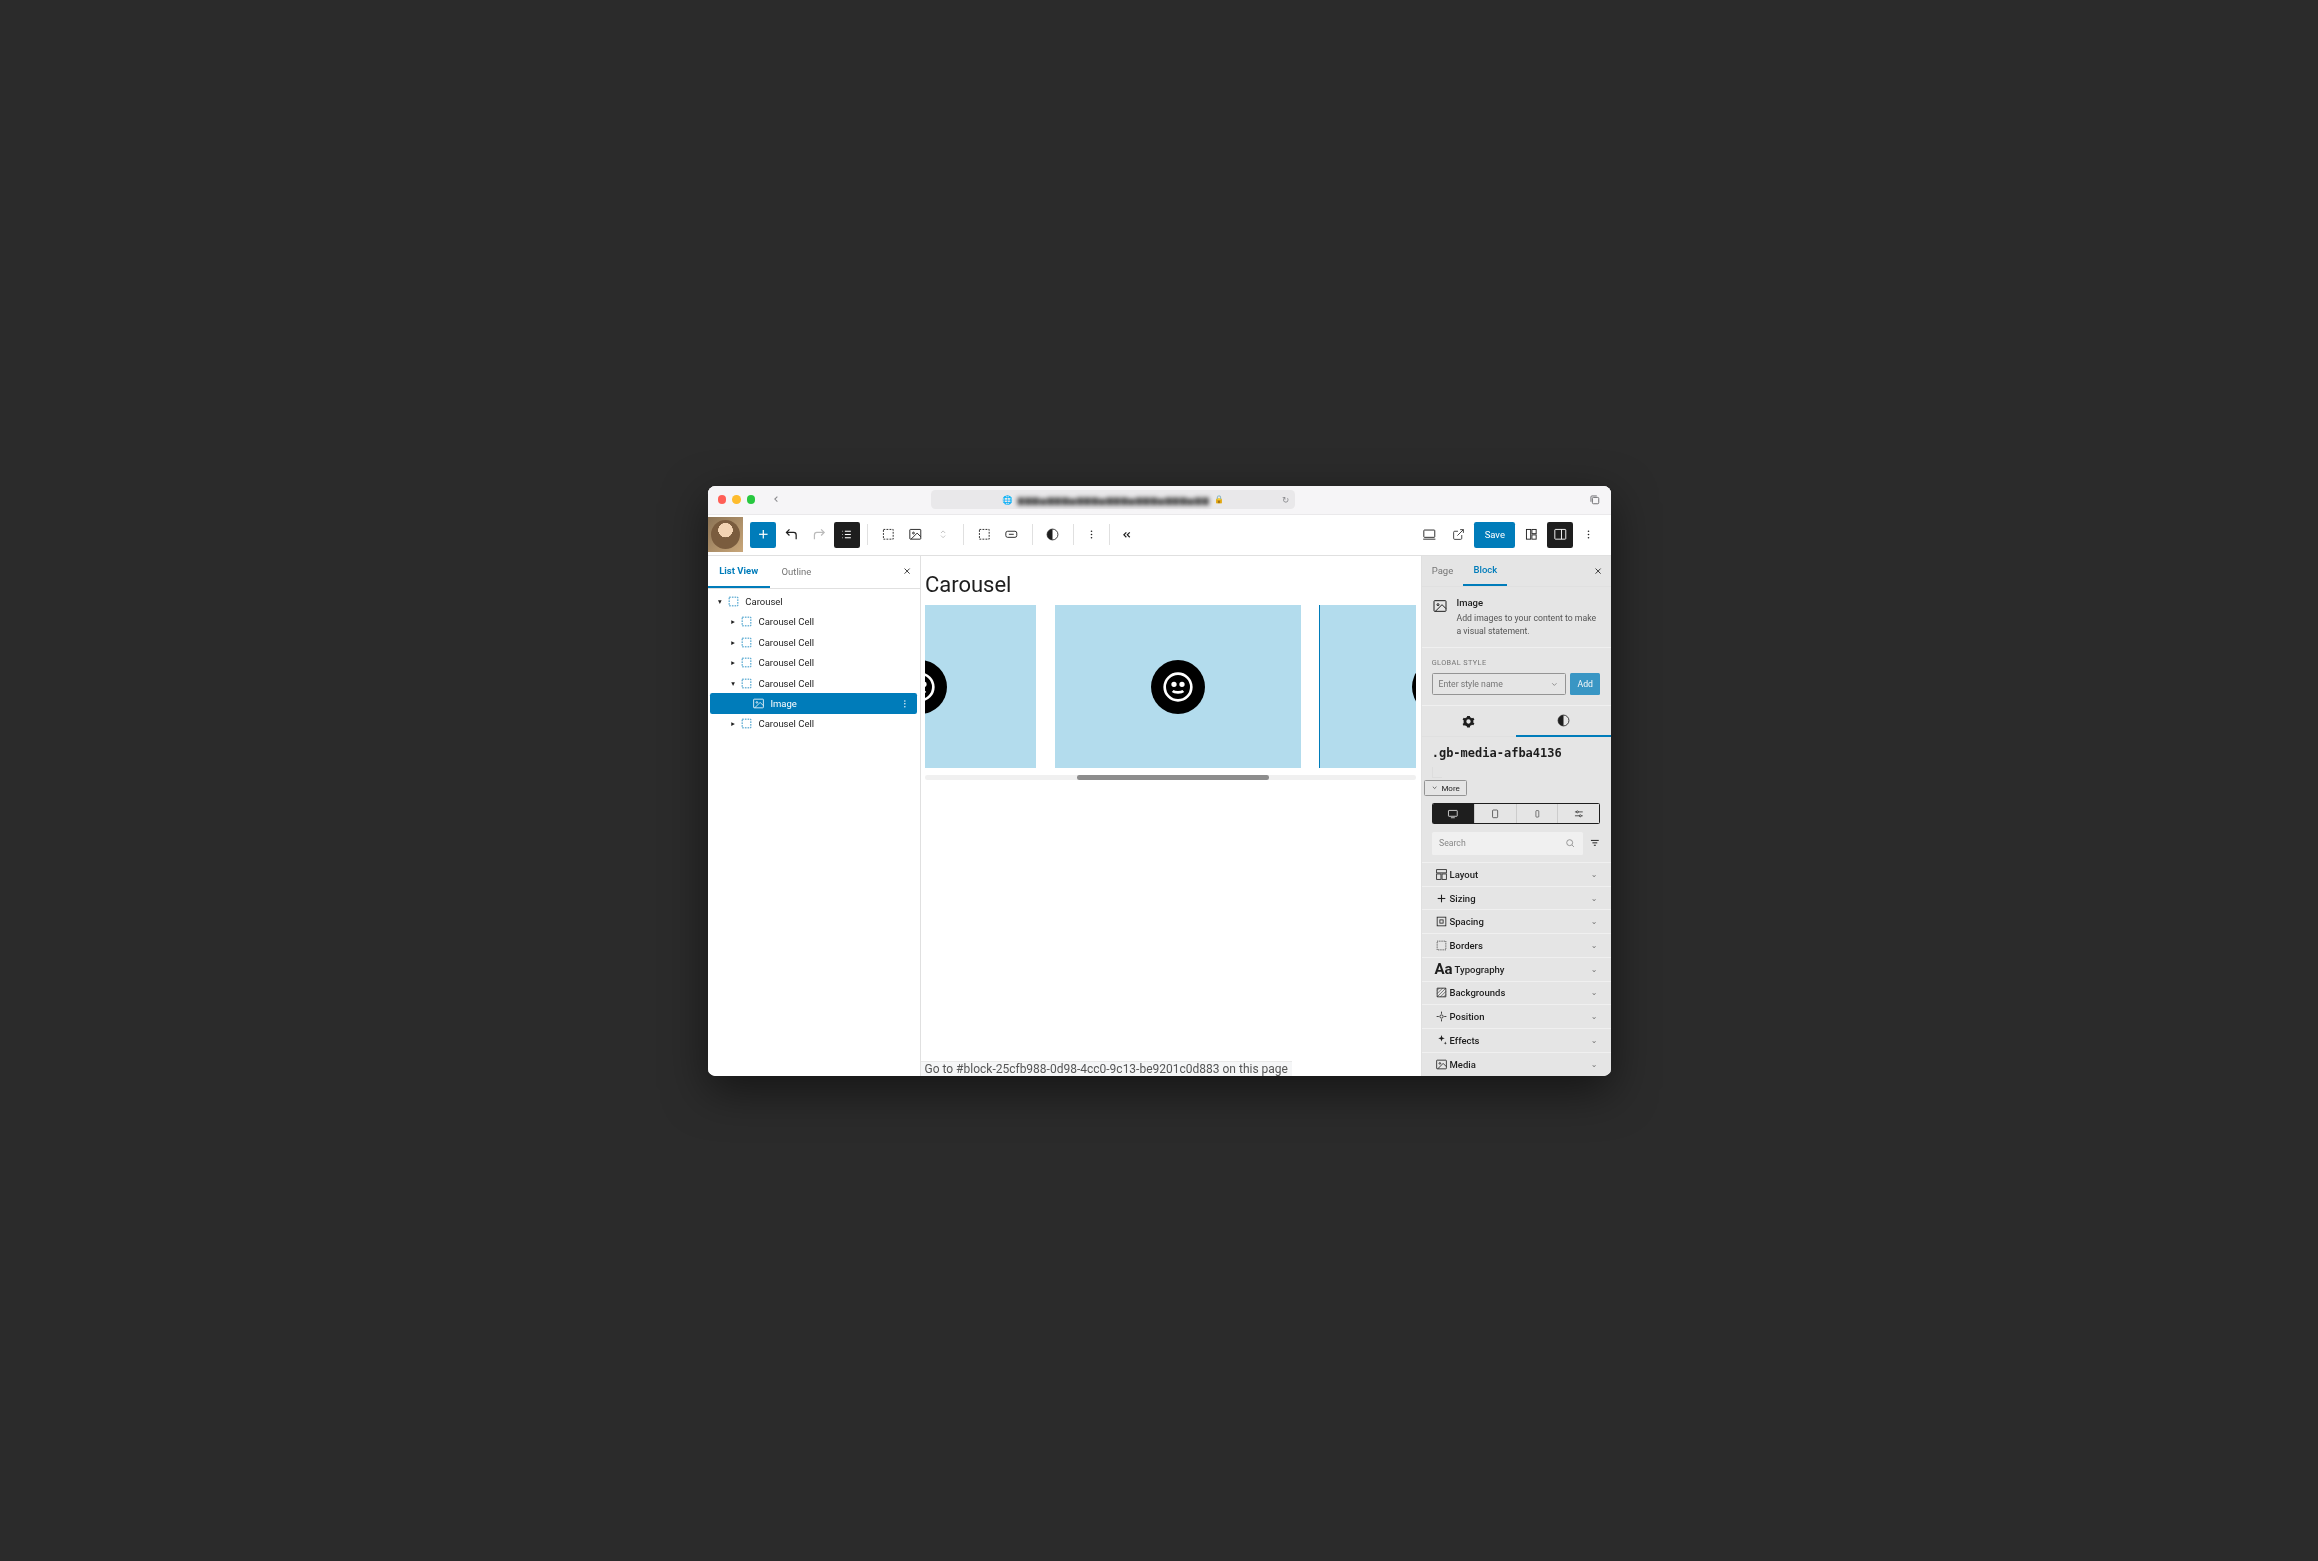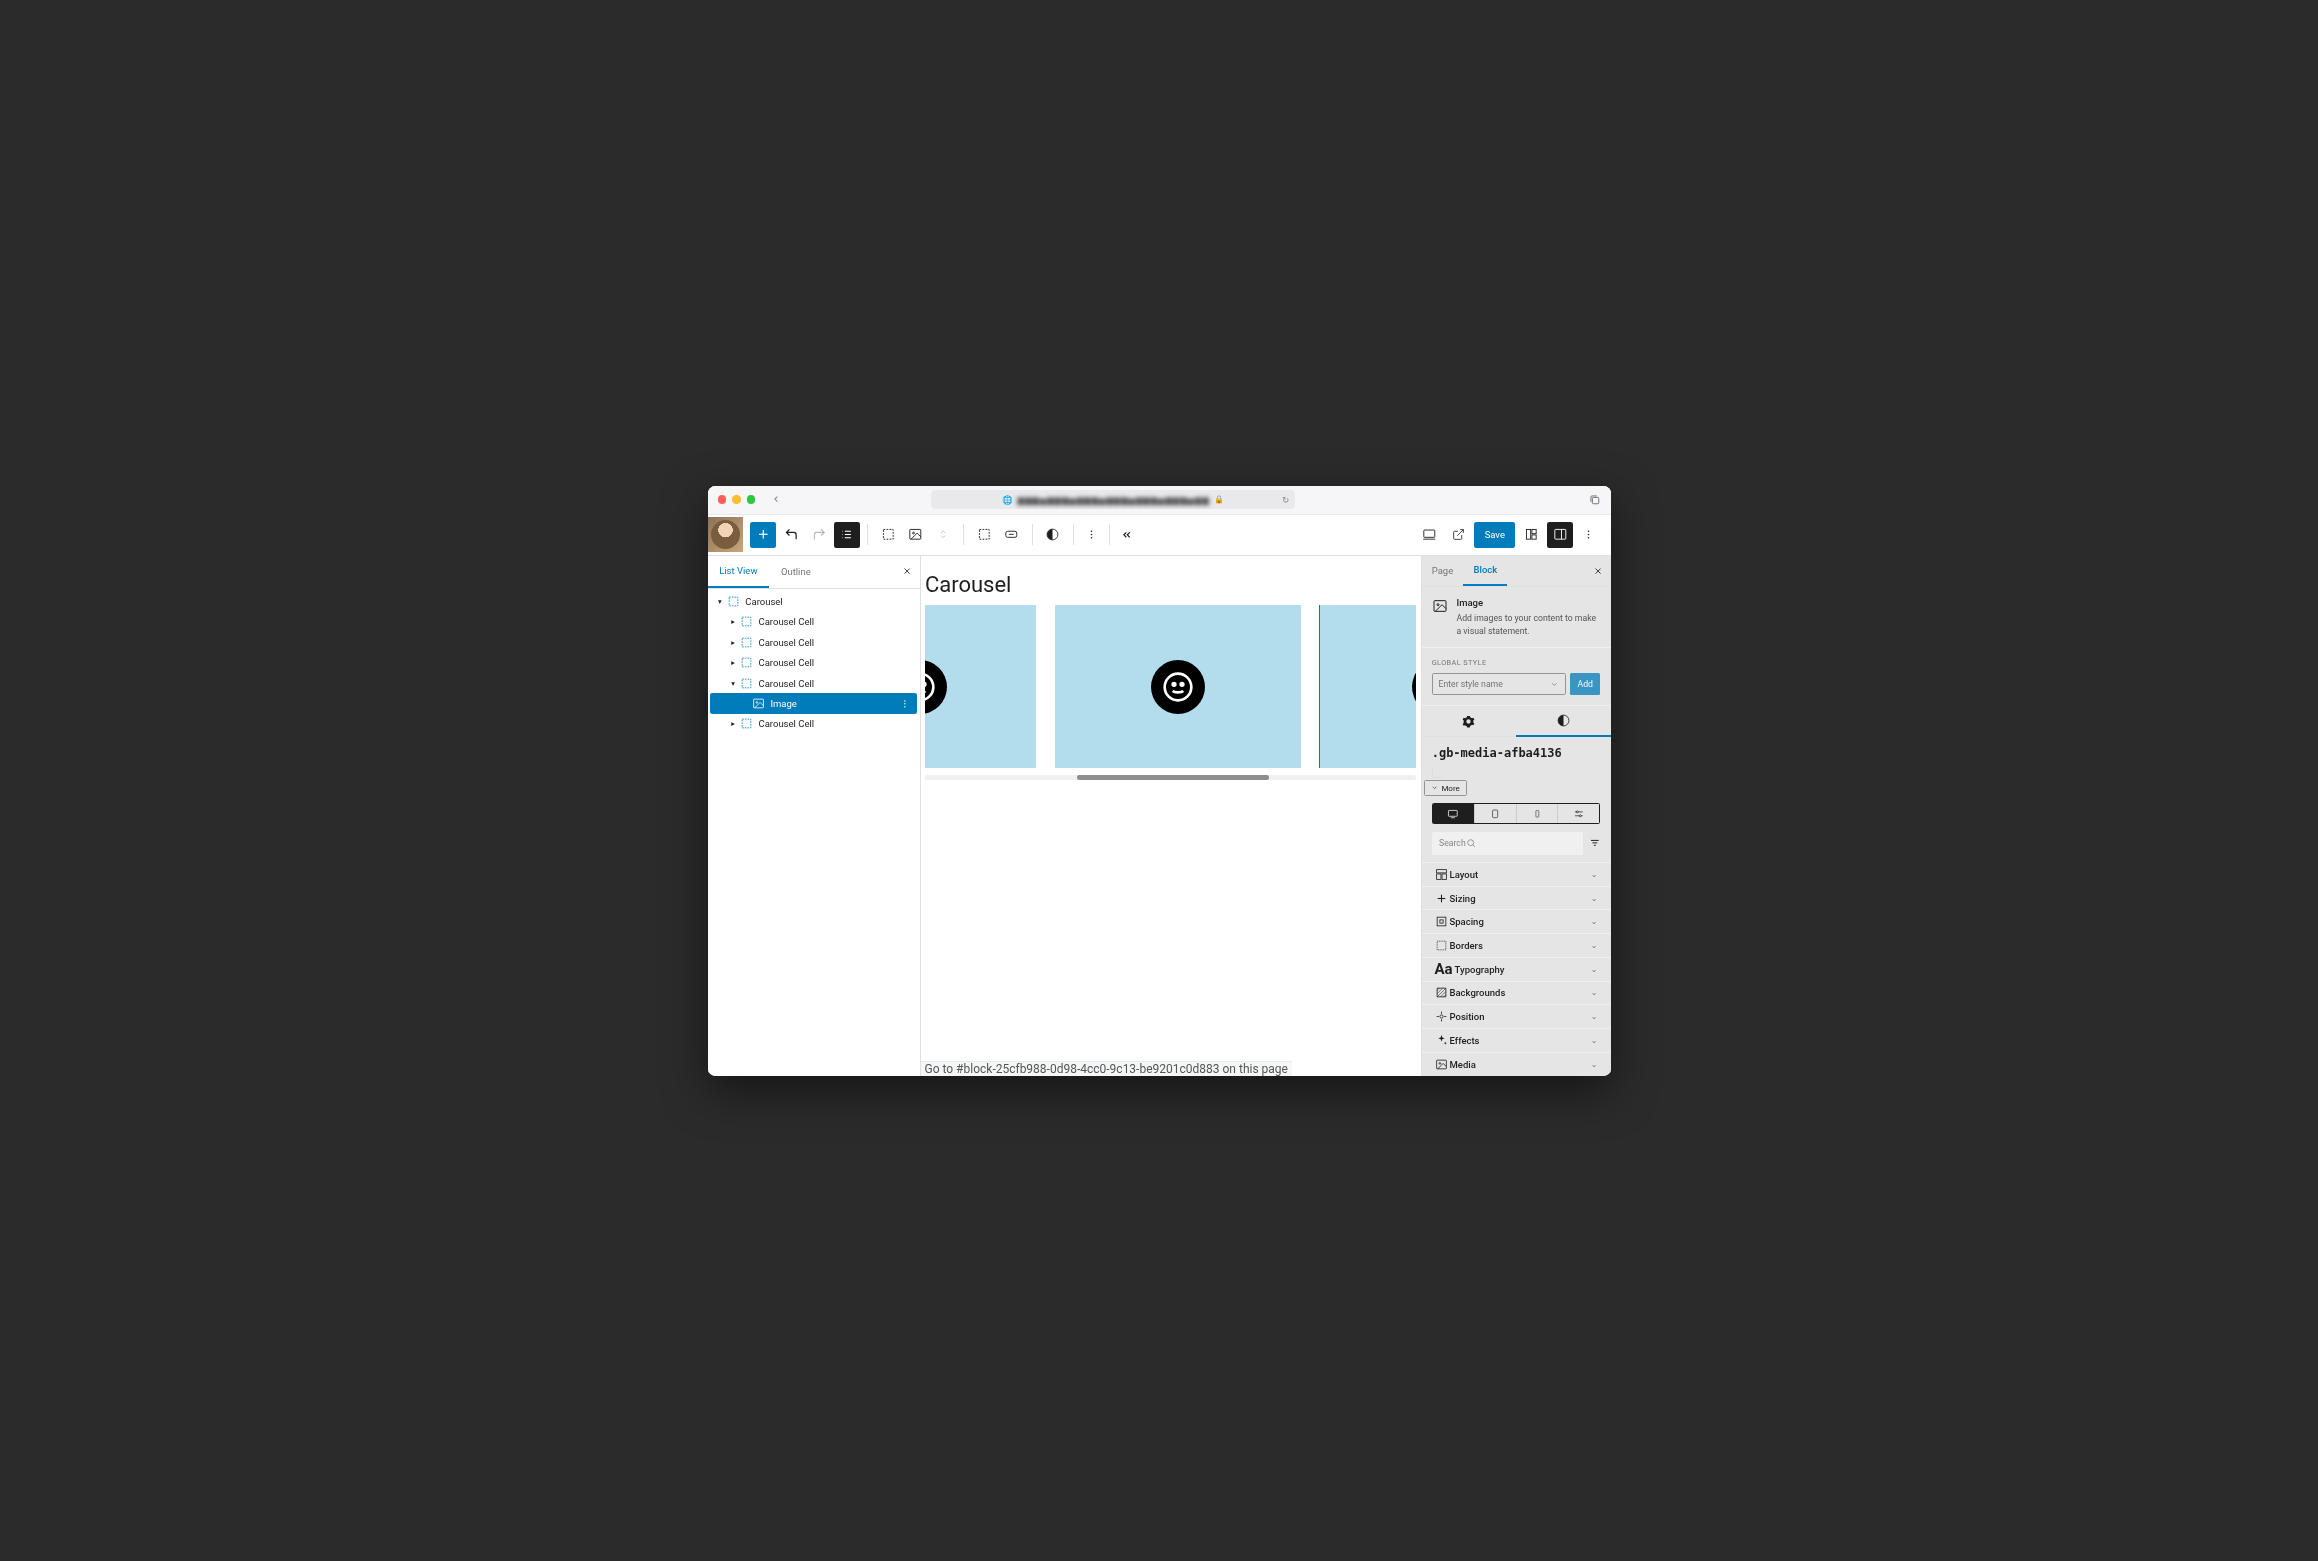--- a/index.html
+++ b/index.html
@@ -88,21 +88,21 @@
     width:213px; border-right:0.7px solid #e0e0e0; display:flex; flex-direction:column;
     background:#fff;
   }
   .lp-tabs {
     display:flex; height:33px; border-bottom:0.7px solid #e0e0e0; position:relative;
   }
   .lp-tab {
     padding:0 11.7px; display:flex; align-items:center; font-size:9.5px; color:#757575; cursor:pointer;
   }
   .lp-tab.active {
-    color:#007cba; border-bottom:2.2px solid #007cba; margin-bottom:-0.7px; font-weight:400;
+    color:#007cba; border-bottom:2.2px solid #007cba; margin-bottom:-0.7px; font-weight:700;
   }
   .lp-close { position:absolute; right:7.3px; top:10.2px; cursor:pointer; color:#1e1e1e; }
   .tree { padding:2.9px 0; flex:1; overflow:auto; }
   .tree-row {
     display:flex; align-items:center; height:20.4px; padding-right:5.8px; cursor:pointer;
     font-size:9.5px;
   }
   .tree-row.selected { background:#007cba; color:#fff; border-radius:2.2px; margin:0 2.9px; }
   .tree-toggle { width:13px; text-align:center; color:#1e1e1e; font-size:7.3px; }
   .tree-icon { width:14.6px; height:14.6px; display:flex; align-items:center; justify-content:center; margin-right:4.4px; }
@@ -186,21 +186,21 @@
   .device-btn {
     flex:1; height:20.4px; display:flex; align-items:center; justify-content:center; cursor:pointer;
     border-right:0.7px solid #ccc;
   }
   .device-btn:last-child { border-right:none; }
   .device-btn.active { background:#1e1e1e; color:#fff; }
   .search-row { display:flex; align-items:center; padding:0 10.2px 7.3px; gap:5.8px; }
   .search-input {
     flex:1; height:23px; background:#f0f0f0; border-radius:1.5px;
     display:flex; align-items:center; padding:0 7.3px; font-size:8.7px; color:#888;
-    justify-content:flex-start;
+    justify-content:space-between;
   }
   .accordion-item {
     display:flex; align-items:center; padding:0 13px; height:25px;
     border-top:0.7px solid #f0f0f0; cursor:pointer; gap:2px;
   }
   .accordion-item .label { font-size:9.5px; font-weight:500; }
   .accordion-item .chev { margin-left:auto; color:#757575; font-size:8px; }
 
   .status-bar {
     height:14.6px; background:#f5f6f7; font-size:12px; color:#555;

